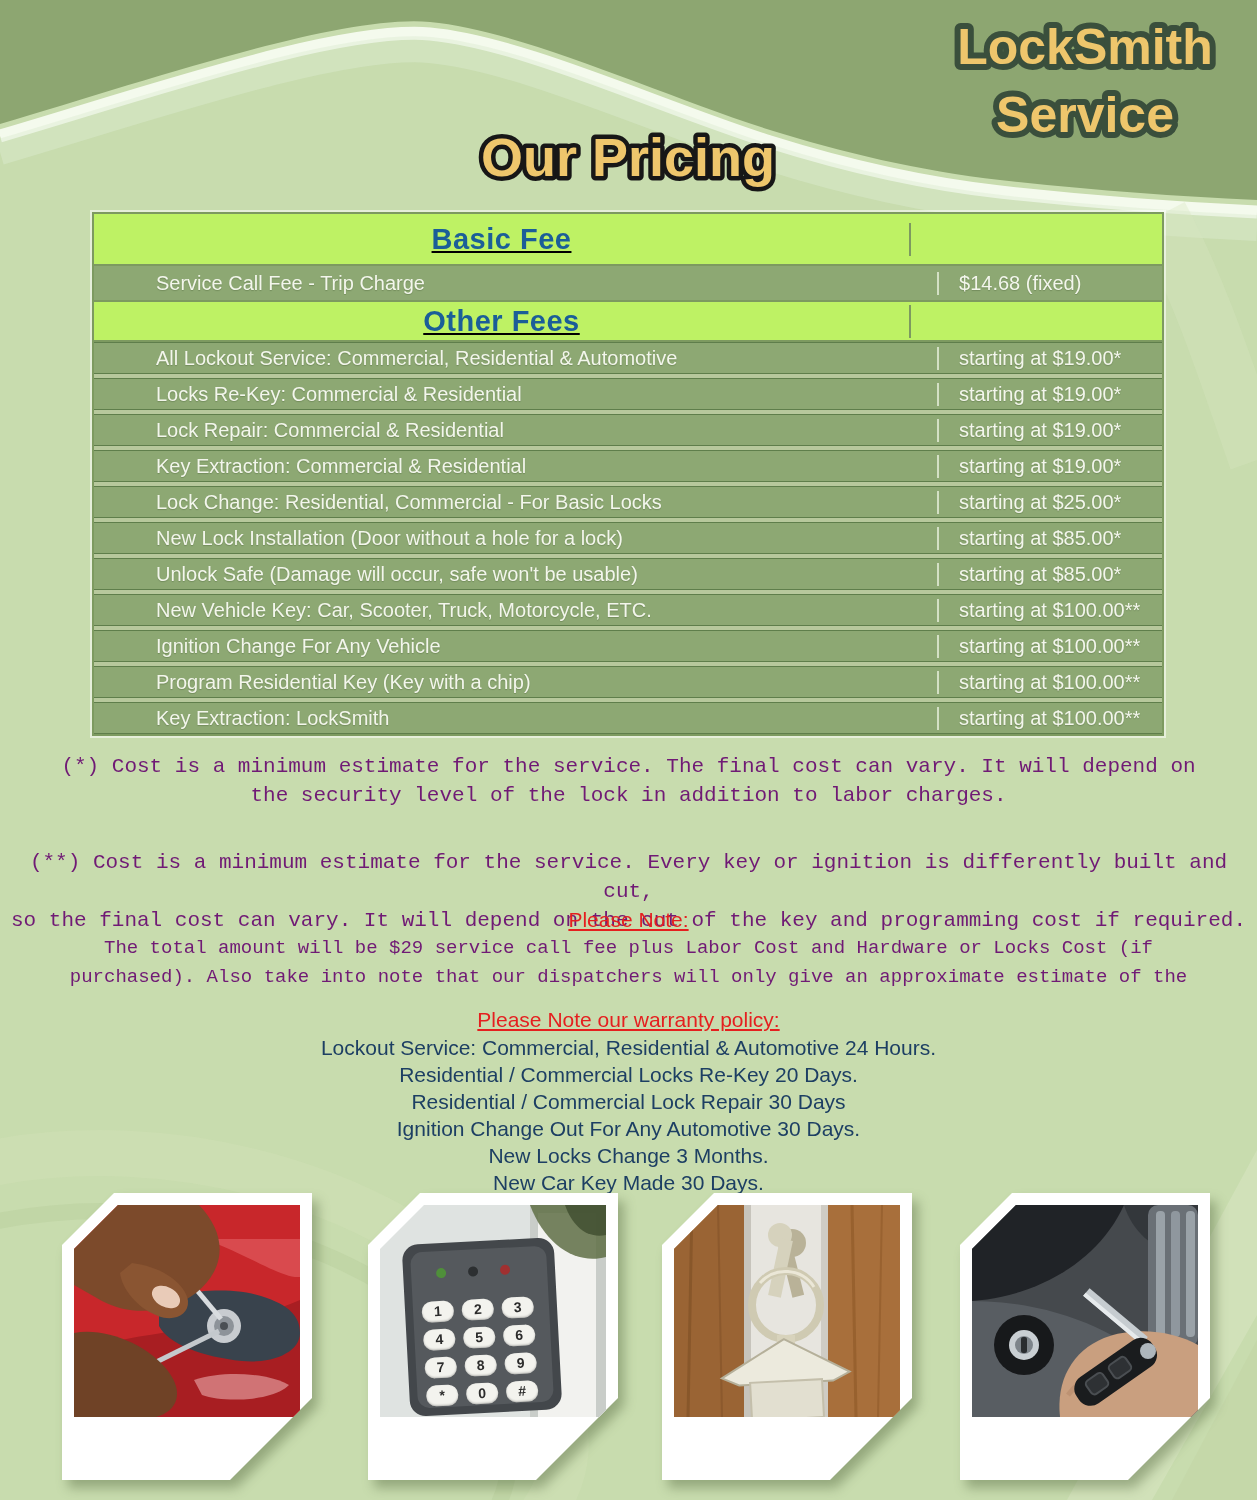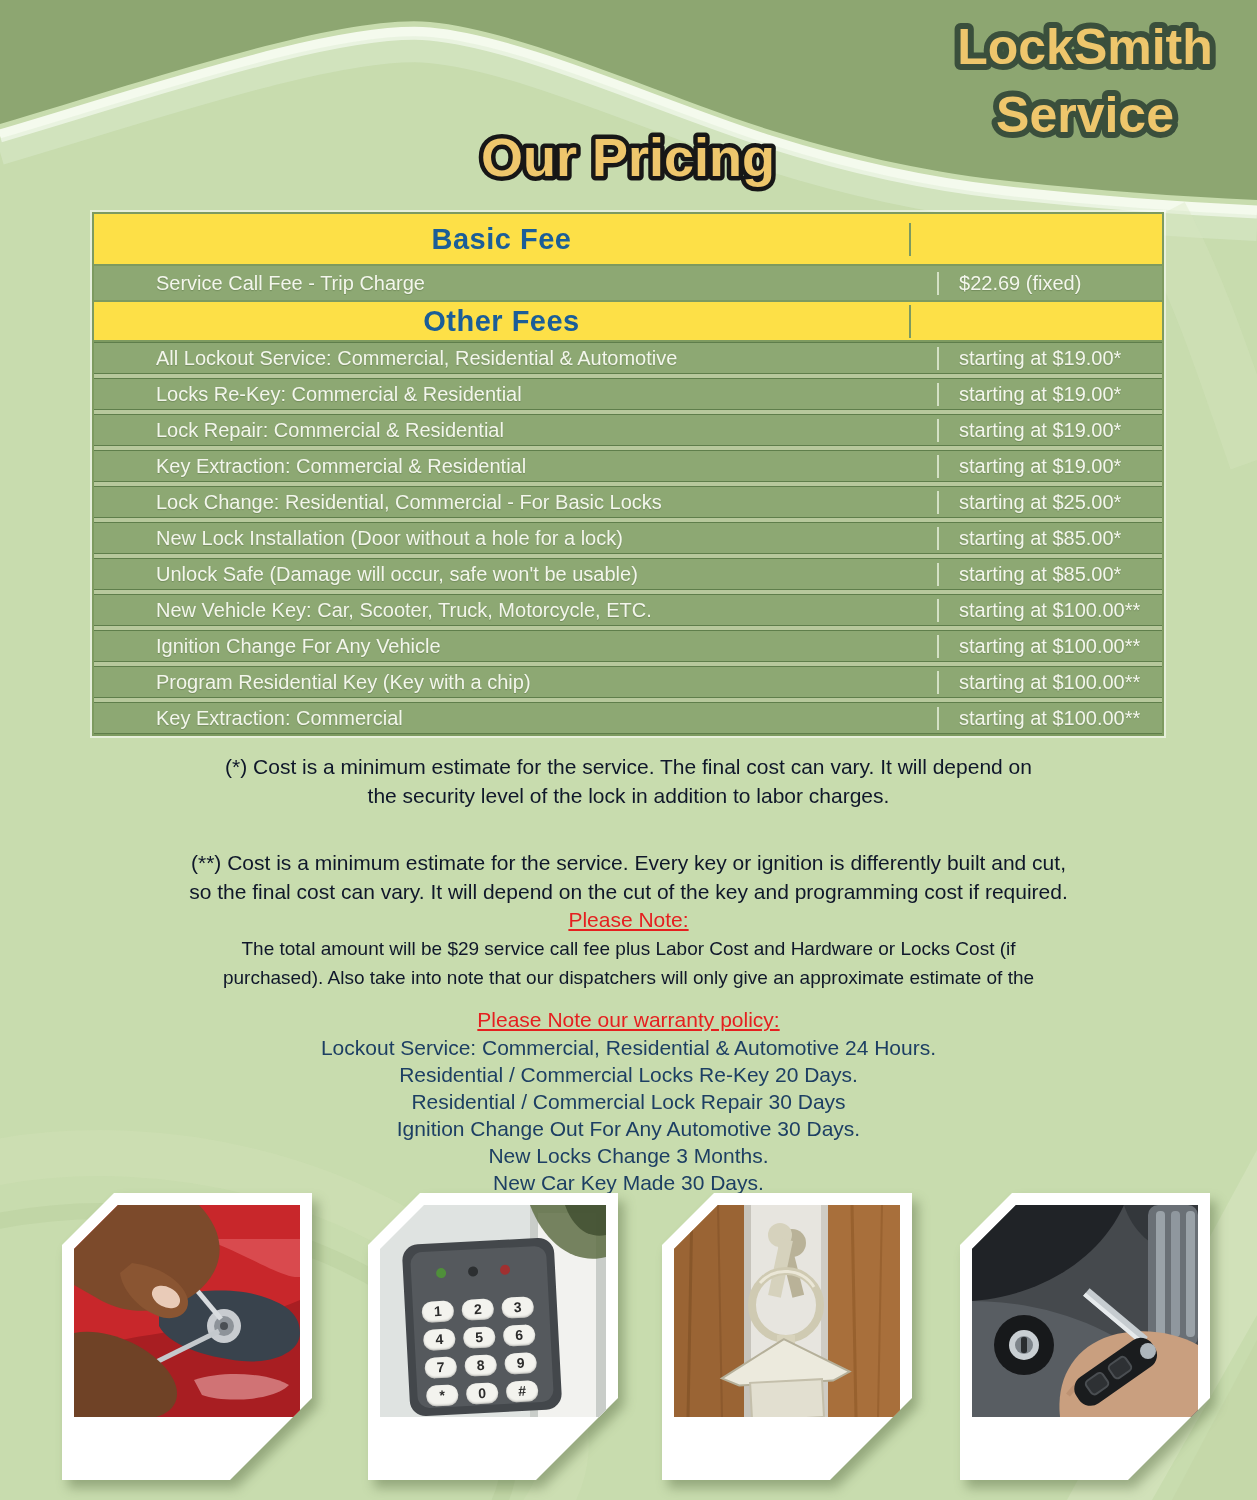--- a/index.html
+++ b/index.html
@@ -18,41 +18,41 @@
   
   .price-table{
     position:absolute;left:92px;top:212px;width:1072px;
     background:#b7c89c;border:2px solid #7d9a60;
     box-shadow:0 0 0 2px rgba(255,255,255,.55);
     box-sizing:border-box;
   }
   .trow{display:flex;box-sizing:border-box;}
   .c-serv{flex:0 0 76.5%;box-sizing:border-box;min-width:0;}
   .c-price{flex:1;box-sizing:border-box;min-width:0;}
-  .t-head{background:#fde047;height:52px;align-items:center;border-bottom:2px solid #7d9a60;}
+  .t-head{background:#bef264;height:52px;align-items:center;border-bottom:2px solid #7d9a60;text-decoration:underline;}
   .t-head.second{height:40px;}
   .t-head .c-serv{
     border-right:2px solid #7d9a60;text-align:center;
     font-weight:bold;font-size:29px;color:#1b5e98;letter-spacing:.5px;
   }
   .row-basic{background:#8da873;height:36px;align-items:center;border-bottom:2px solid #7d9a60;}
   .data-row{
     background:#8da873;height:32px;align-items:center;
     border-top:1px solid #5f7e4b;border-bottom:1px solid #5f7e4b;
   }
   .data-row + .data-row{margin-top:4px;}
   .row-basic .c-serv,.data-row .c-serv{border-right:2px solid rgba(236,243,224,.75);}
   .svc{padding-left:34px;font-size:20px;color:#f3f6ec;text-shadow:0 1px 1px rgba(40,60,25,.25);
        white-space:nowrap;overflow:hidden;margin-left:28px;}
   .prc{padding-left:20px;font-size:20px;color:#f3f6ec;text-shadow:0 1px 1px rgba(40,60,25,.25);
        white-space:nowrap;overflow:hidden;}
 
   
   .center-text{position:absolute;left:0;width:1257px;text-align:center;}
-  .navy{color:#0f172a;}
+  .navy{color:#701a75;font-family:Liberation Mono, monospace;}
   .fnote{font-size:21px;line-height:29px;white-space:pre-line;}
   .red-head{color:#e51f1f;font-size:21px;font-weight:normal;text-decoration:underline;}
   .note-body{font-size:19px;line-height:29px;white-space:pre-line;}
   .warranty-line{font-size:21px;line-height:27px;color:#1d3f63;}
 
   
   .card-wrap{position:absolute;top:1193px;width:250px;height:287px;
              filter:drop-shadow(6px 8px 6px rgba(70,90,50,.40));}
   .card{
     width:250px;height:287px;background:#ffffff;box-sizing:border-box;
@@ -110,21 +110,21 @@
   </div>
 
   <div class="price-table">
     <div class="trow t-head">
       <div class="c-serv">Basic Fee</div>
       <div class="c-price"></div>
     </div>
     <div>
   <div class="trow row-basic">
     <div class="c-serv svc">Service Call Fee - Trip Charge</div>
-    <div class="c-price prc">$22.69 (fixed)</div>
+    <div class="c-price prc">$14.68 (fixed)</div>
   </div>
 </div>
     <div class="trow t-head second">
       <div class="c-serv">Other Fees</div>
       <div class="c-price"></div>
     </div>
     <div>
   <div class="trow data-row">
     <div class="c-serv svc">All Lockout Service: Commercial, Residential &amp; Automotive</div>
     <div class="c-price prc">starting at $19.00*</div>
@@ -169,21 +169,21 @@
     <div class="c-serv svc">Ignition Change For Any Vehicle</div>
     <div class="c-price prc">starting at $100.00**</div>
   </div>
 
   <div class="trow data-row">
     <div class="c-serv svc">Program Residential Key (Key with a chip)</div>
     <div class="c-price prc">starting at $100.00**</div>
   </div>
 
   <div class="trow data-row">
-    <div class="c-serv svc">Key Extraction: Commercial</div>
+    <div class="c-serv svc">Key Extraction: LockSmith</div>
     <div class="c-price prc">starting at $100.00**</div>
   </div>
 </div>
   </div>
 
   <div class="center-text fnote navy" style="top:752px;">(*) Cost is a minimum estimate for the service. The final cost can vary. It will depend on
 the security level of the lock in addition to labor charges.</div>
   <div class="center-text fnote navy" style="top:848px;">(**) Cost is a minimum estimate for the service. Every key or ignition is differently built and cut,
 so the final cost can vary. It will depend on the cut of the key and programming cost if required.</div>
 

